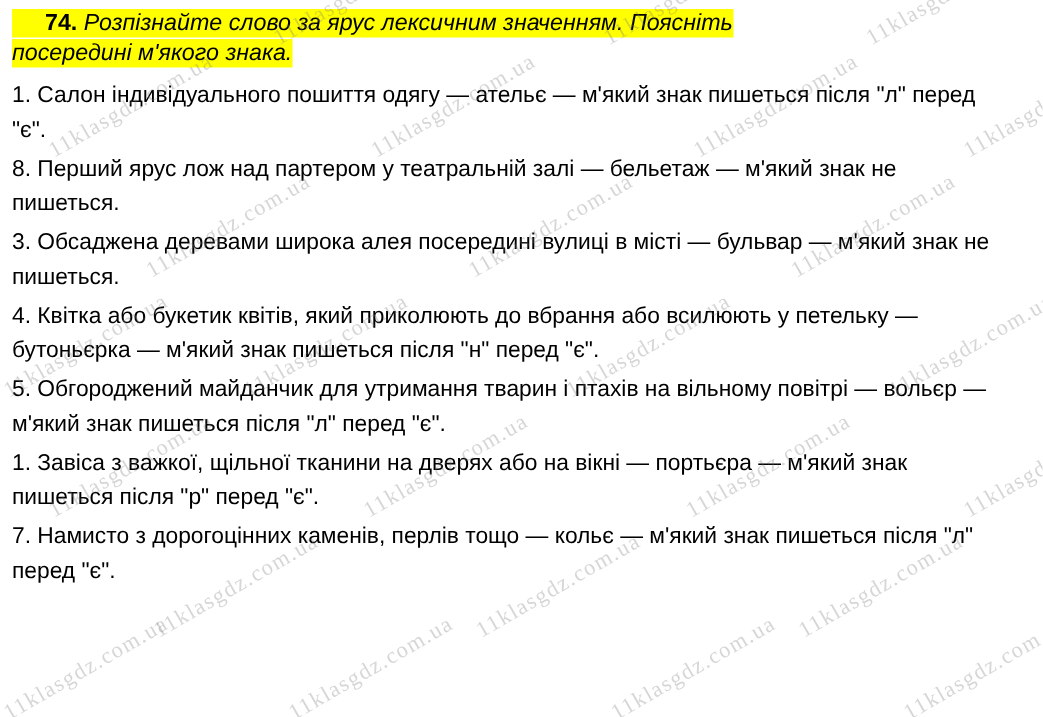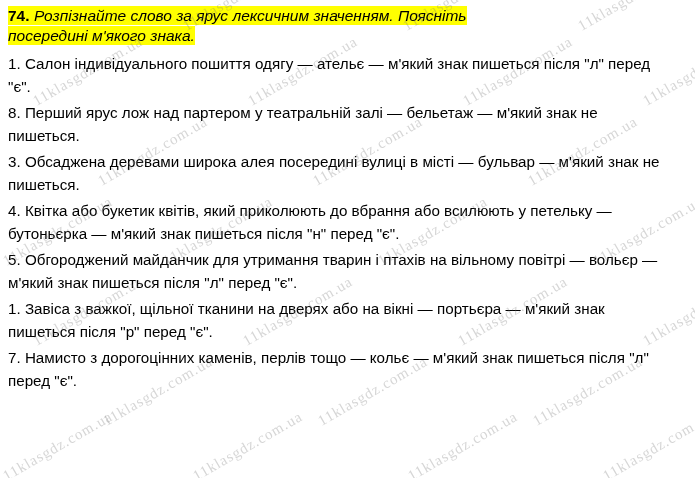--- a/index.html
+++ b/index.html
@@ -52,20 +52,21 @@
   }
   .heading .hl {
     background: #ffff00;
     box-decoration-break: clone;
     -webkit-box-decoration-break: clone;
     padding: 1px 0;
   }
   .heading .num {
     font-weight: bold;
     font-style: normal;
+    padding-left: 22px;
   }
   
   .items {
     position: relative;
     z-index: 2;
   }
   .item {
     font-size: 15.2px;
     line-height: 22.5px;
     margin: 0 0 4px 0;

